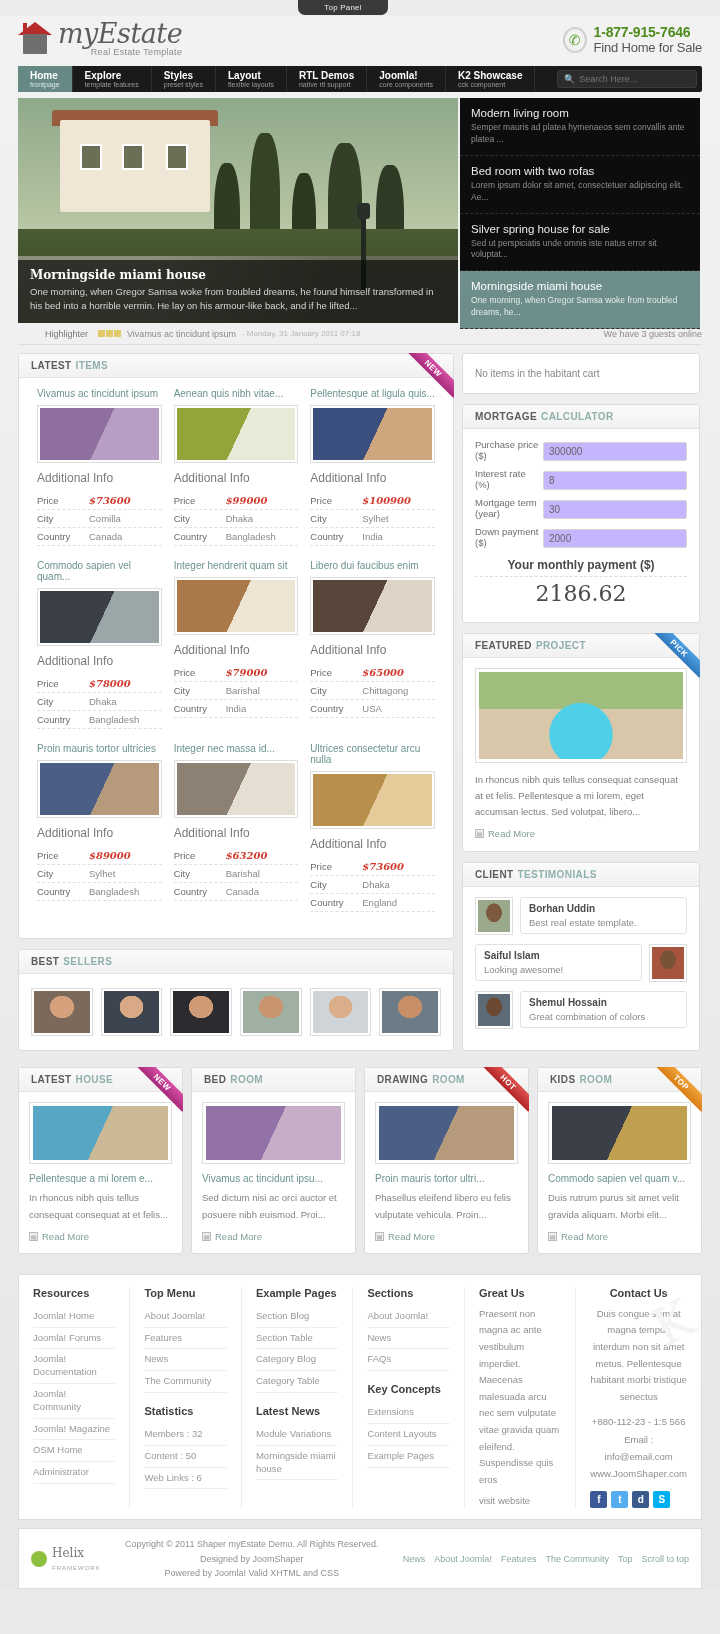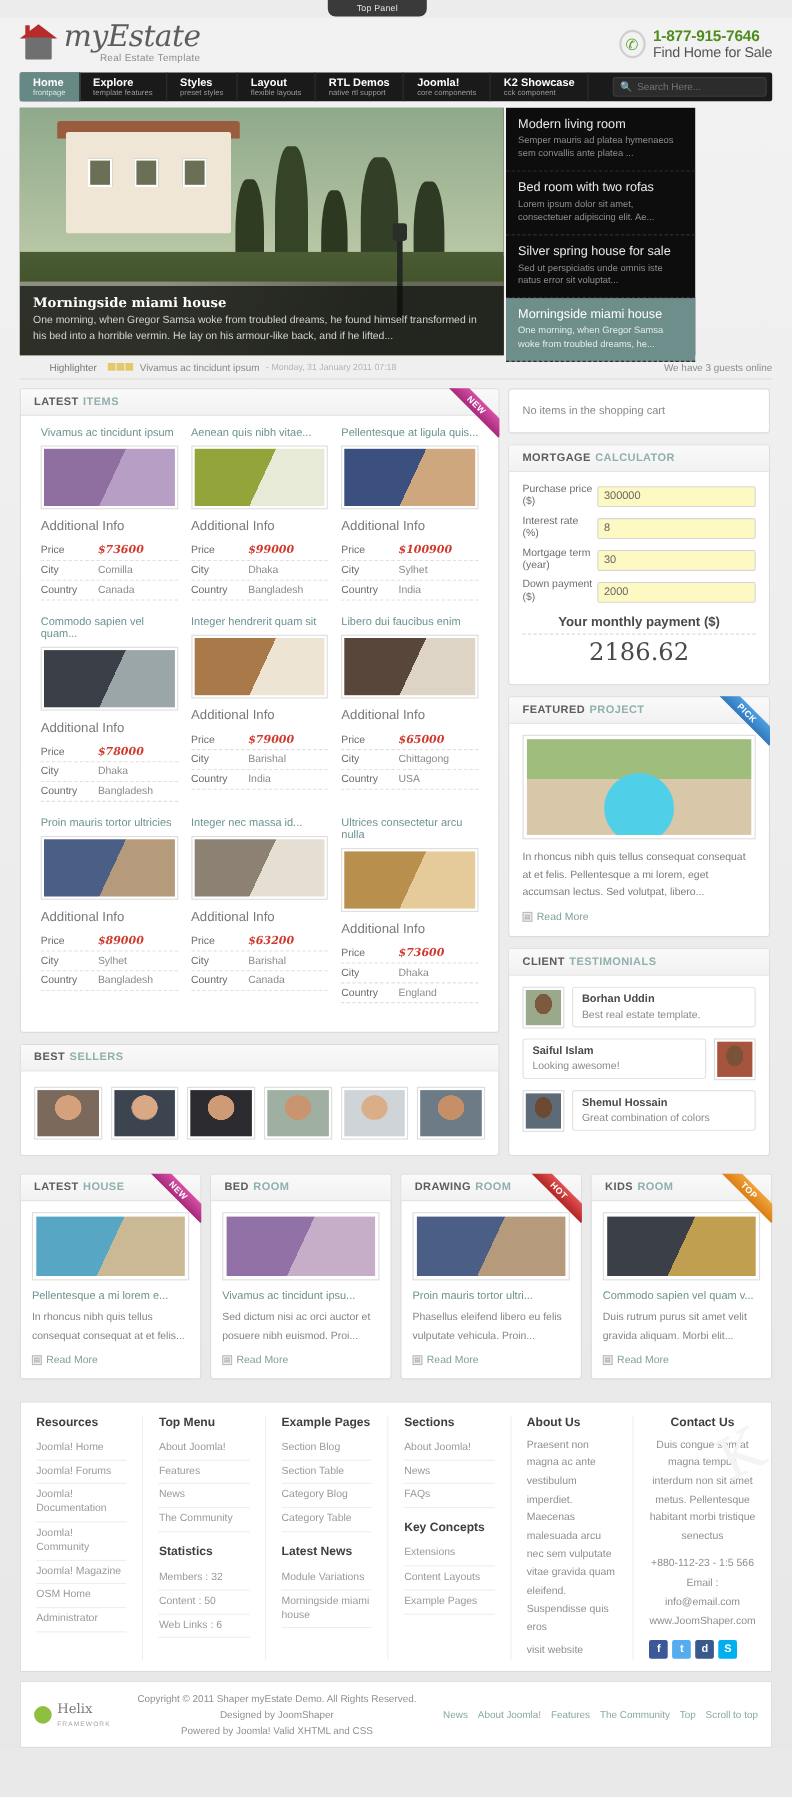--- a/index.html
+++ b/index.html
@@ -93,21 +93,21 @@
   .path { position:absolute; left:0; bottom:0; width:100%; height:30%;
     background:linear-gradient(100deg,#9a9a8c 30%,#6e6e60 70%); opacity:.85; }
   .lamp { position:absolute; right:92px; bottom:30px; width:5px; height:78px; background:#232823; }
   .lamp:after { content:""; position:absolute; left:-4px; top:-12px; width:13px; height:16px; background:#2a2f2a; border-radius:3px; }
   .slide-caption {
     position:absolute; left:0; right:0; bottom:0; padding:8px 12px 10px 12px;
     background:rgba(10,12,8,.72); color:#e8e8e8;
   }
   .slide-caption h3 { font-family:"DejaVu Serif", serif; font-size:12px; color:#fff; margin-bottom:3px; }
   .slide-caption p { font-size:9.5px; line-height:1.45; color:#d4d4d4; }
-  .slide-list { width:172px; margin-left:2px; display:flex; flex-direction:column; background:#0d0d0d; }
+  .slide-list { width:240px; margin-left:2px; display:flex; flex-direction:column; background:#0d0d0d; }
   .slide-item { padding:9px 11px; border-bottom:1px dashed #2f2f2f; flex:1; }
   .slide-item.active { background:#6d8e8b; }
   .slide-item h4 { font-size:11.5px; color:#e9e9e9; font-weight:normal; margin-bottom:3px; }
   .slide-item.active h4 { color:#fff; }
   .slide-item p { font-size:8.5px; color:#8e8e8e; line-height:1.4; }
   .slide-item.active p { color:#e3ecea; }
 
   
   .highl {
     margin:0 18px; height:22px; display:flex; align-items:center;
@@ -166,21 +166,21 @@
   .sellers { display:flex; gap:8px; padding:4px 0 2px 0; }
   .seller { width:62px; height:48px; border:1px solid #ddd; padding:2px; background:#fff; }
 
   
   .cart-empty { font-size:10px; color:#888; padding:4px 0 2px 0; }
   .calc-row { display:flex; align-items:flex-end; margin-bottom:7px; }
   .calc-row label { width:86px; font-size:9.5px; color:#6e6e6e; }
   .calc-row input {
     flex:1; height:19px; border:1px solid #d6d6d6; border-radius:2px;
     padding:0 5px; font-size:10px; color:#666; outline:0;
-    font-family:"Liberation Sans", sans-serif; background:#fef9c3;
+    font-family:"Liberation Sans", sans-serif; background:#c4b5fd;
   }
   .pay-title { text-align:center; font-size:12px; font-weight:bold; color:#4a4a4a; margin:10px 0 4px 0; }
   .pay-divider { border-top:1px dashed #ddd; margin:0 0 4px 0; }
   .pay-amount { text-align:center; font-family:"DejaVu Serif", serif; font-size:22px; color:#4a4a4a; padding-bottom:4px; }
 
   .feat-img { border:1px solid #ddd; padding:3px; background:#fff; margin-bottom:9px; height:95px; }
   .feat-txt { font-size:9.5px; line-height:1.7; color:#7d7d7d; margin-bottom:8px; }
   .readmore { display:flex; align-items:center; gap:4px; font-size:9.5px; color:#7f9e9b; }
   .rm-ic { width:9px; height:9px; border:1px solid #bbb; background:#eee; font-size:6px; line-height:8px; text-align:center; color:#999; }
 
@@ -588,21 +588,21 @@
             </div>
         </div>
       </div>
 
     </div>
 
     <div class="col-right">
 
       <div class="panel">
         <div class="panel-body">
-          <div class="cart-empty">No items in the shopping cart</div>
+          <div class="cart-empty">No items in the habitant cart</div>
         </div>
       </div>
 
       <div class="panel">
         <div class="panel-head">
           <span>MORTGAGE</span>
           <span class="lite">CALCULATOR</span>
         </div>
         <div class="panel-body">
           <div class="calc-row">
@@ -833,21 +833,21 @@
         </div>
       <h6 class="sp">Key Concepts</h6>
       <div id="fc3b">
           <a class="flink">Extensions</a>
           <a class="flink">Content Layouts</a>
           <a class="flink">Example Pages</a>
         </div>
     </div>
 
     <div class="fcol">
-      <h6>About Us</h6>
+      <h6>Great Us</h6>
       <div class="ftext">Praesent non magna ac ante vestibulum imperdiet. Maecenas malesuada arcu nec sem vulputate vitae gravida quam eleifend. Suspendisse quis eros</div>
       <div class="ftext" style="margin-top:4px;">visit website</div>
     </div>
 
     <div class="fcol">
       <h6>Contact Us</h6>
       <div class="ftext">Duis congue sem at magna tempus interdum non sit amet metus. Pellentesque habitant morbi tristique senectus</div>
       <div class="fcontact">
         <div>+880-112-23 - 1:5 566</div>
         <div>Email : info@email.com</div>

